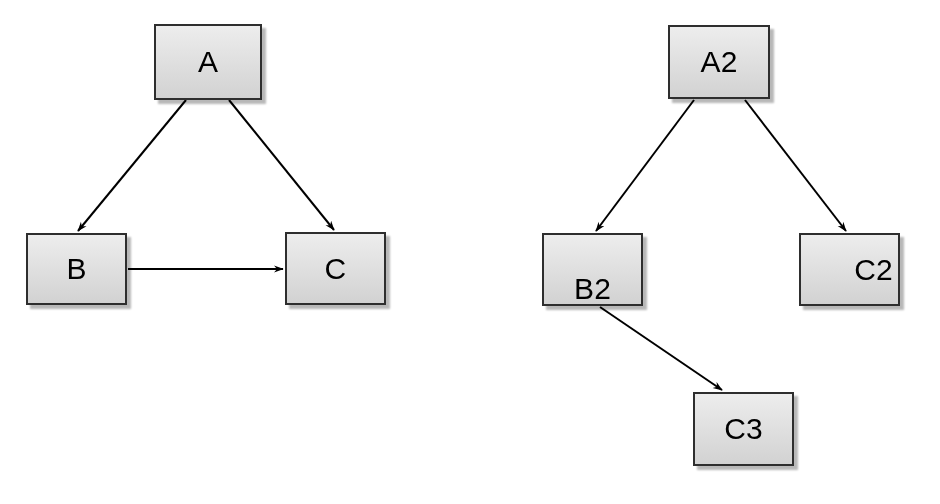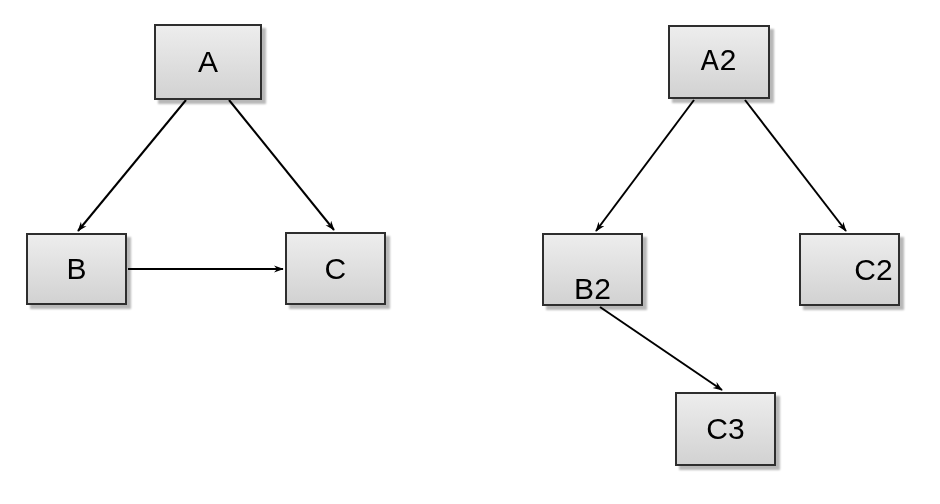--- a/index.html
+++ b/index.html
@@ -78,26 +78,26 @@
       <div class="node" style="left: 154px; top: 24px; width: 108px; height: 76px; border-color: rgb(46, 46, 46); background: linear-gradient(rgb(237, 237, 237) 0%, rgb(210, 210, 210) 100%);">
         <span class="node-label" style="color: rgb(0, 0, 0);">A</span>
       </div>
       <div class="node" style="left: 26px; top: 233px; width: 101px; height: 72px; border-color: rgb(46, 46, 46); background: linear-gradient(rgb(237, 237, 237) 0%, rgb(210, 210, 210) 100%);">
         <span class="node-label" style="color: rgb(0, 0, 0);">B</span>
       </div>
       <div class="node" style="left: 285px; top: 232px; width: 101px; height: 73px; border-color: rgb(46, 46, 46); background: linear-gradient(rgb(237, 237, 237) 0%, rgb(210, 210, 210) 100%);">
         <span class="node-label" style="color: rgb(0, 0, 0);">C</span>
       </div>
       <div class="node" style="left: 668px; top: 25px; width: 102px; height: 74px; border-color: rgb(46, 46, 46); background: linear-gradient(rgb(237, 237, 237) 0%, rgb(210, 210, 210) 100%);">
-        <span class="node-label" style="color: rgb(0, 0, 0); font-family: Liberation Mono, monospace;">A2</span>
+        <span class="node-label" style="color: rgb(0, 0, 0);">A2</span>
       </div>
       <div class="node" style="left: 542px; top: 233px; width: 101px; height: 73px; border-color: rgb(46, 46, 46); background: linear-gradient(rgb(237, 237, 237) 0%, rgb(210, 210, 210) 100%); align-items: flex-end;">
         <span class="node-label" style="color: rgb(0, 0, 0);">B2</span>
       </div>
       <div class="node" style="left: 799px; top: 233px; width: 101px; height: 73px; border-color: rgb(46, 46, 46); background: linear-gradient(rgb(237, 237, 237) 0%, rgb(210, 210, 210) 100%); padding-left: 48px;">
         <span class="node-label" style="color: rgb(0, 0, 0);">C2</span>
       </div>
-      <div class="node" style="left: 675px; top: 392px; width: 101px; height: 74px; border-color: rgb(46, 46, 46); background: linear-gradient(rgb(237, 237, 237) 0%, rgb(210, 210, 210) 100%);">
+      <div class="node" style="left: 693px; top: 392px; width: 101px; height: 74px; border-color: rgb(46, 46, 46); background: linear-gradient(rgb(237, 237, 237) 0%, rgb(210, 210, 210) 100%);">
         <span class="node-label" style="color: rgb(0, 0, 0);">C3</span>
       </div>
     </div>
 
 </div>
 
 </body></html>

